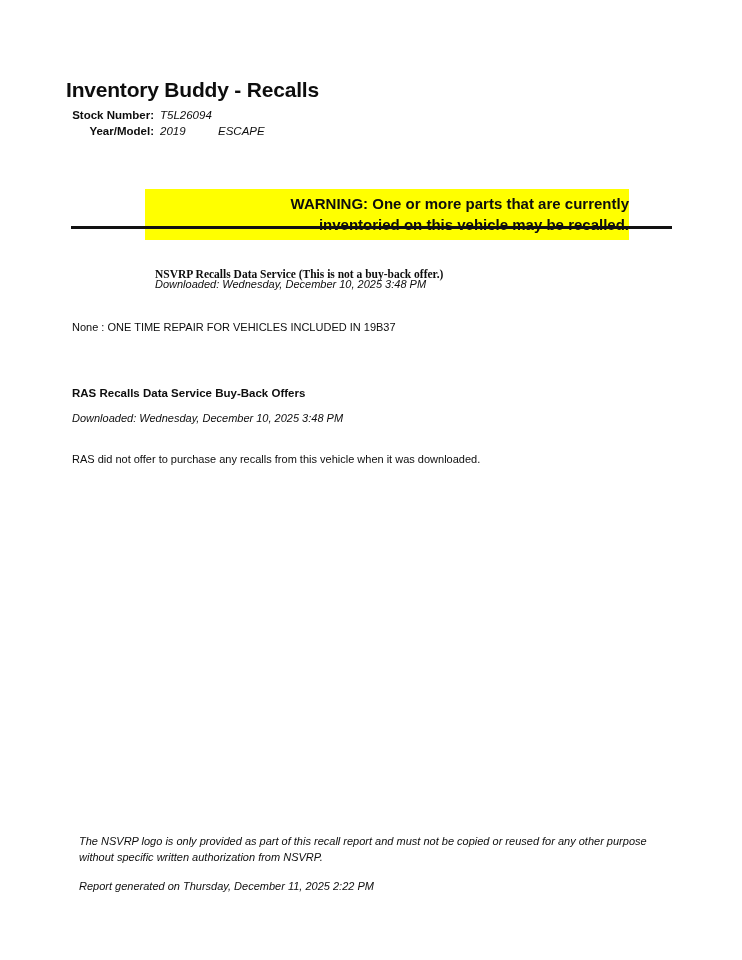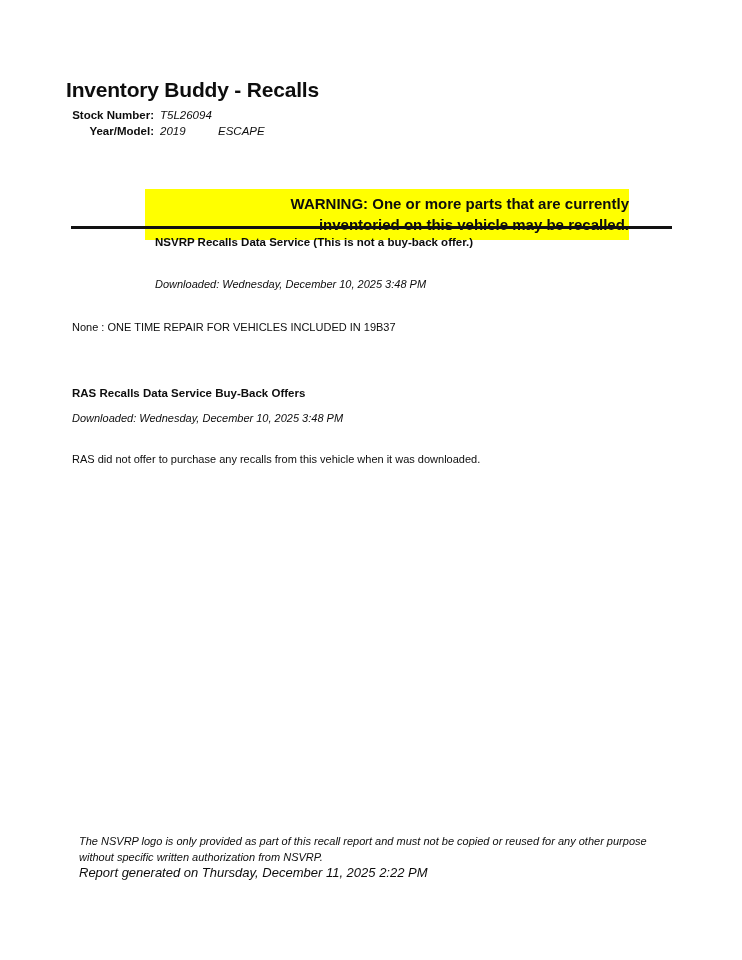--- a/index.html
+++ b/index.html
@@ -99,42 +99,43 @@
     font-style: italic;
     white-space: nowrap;
     text-align: right;
   }
   .section-body {
     position: absolute;
     font-size: 11px;
     white-space: nowrap;
   }
 
-  #nsvrp-heading   { left: 155px; top: 236px; }
+  #nsvrp-heading   { left: 155px; top: 268px; font-family: Liberation Serif, serif; }
   #nsvrp-downloaded{ left: 155px; top: 278px; }
   #nsvrp-recall    { left: 72px;  top: 321px; }
 
   #ras-heading     { left: 72px;  top: 387px; }
   #ras-downloaded  { left: 72px;  top: 412px; }
   #ras-body        { left: 72px;  top: 453px; }
 
   
   .footer {
     position: absolute;
     left: 79px;
     top: 833px;
     width: 604px;
   }
   .footer-disclaimer {
     font-size: 11px;
     font-style: italic;
     line-height: 16px;
   }
   .footer-generated {
-    font-size: 13px;
+    margin-top: 15px;
+    font-size: 11px;
     font-style: italic;
     white-space: nowrap;
   }
 </style>
 </head>
 <body>
 
 <div class="page">
 
   <div class="doc-title">Inventory Buddy - Recalls</div>

